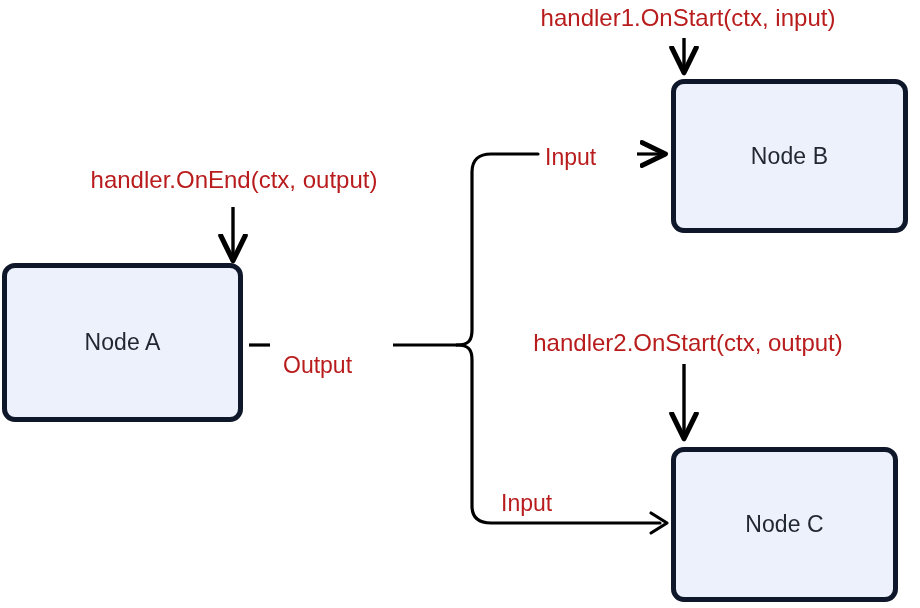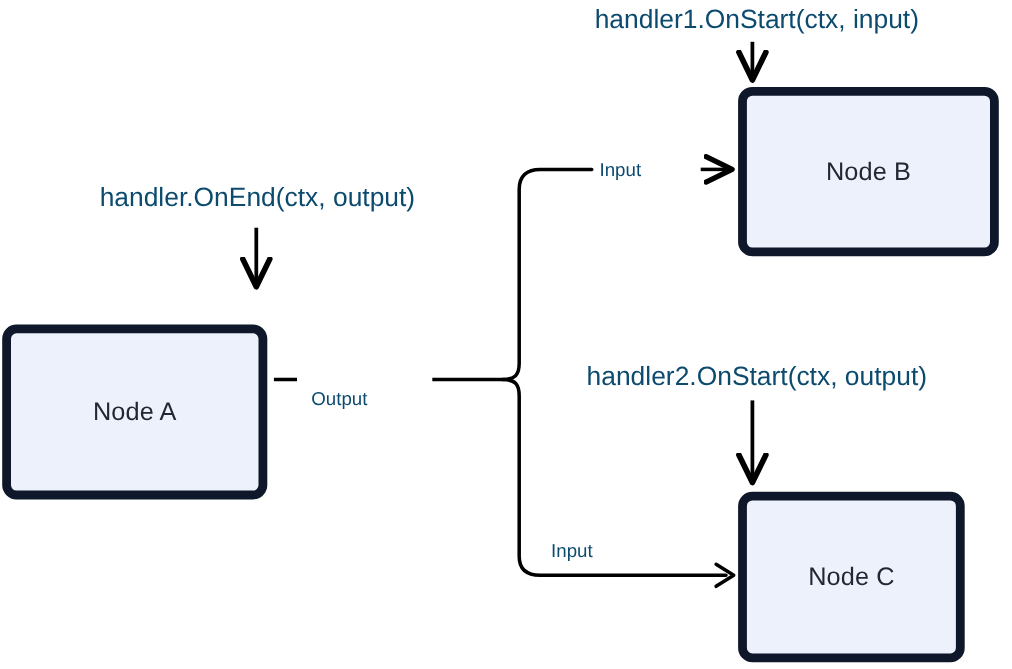--- a/index.html
+++ b/index.html
@@ -22,50 +22,50 @@
     position: absolute;
     left: 0;
     top: 0;
     width: 920px;
     height: 608px;
   }
   .node {
     position: absolute;
     box-sizing: border-box;
     background: #edf1fb;
-    border: 8px solid #0f172a;
+    border: 5px solid #0f172a;
     border-radius: 13px;
     display: flex;
     align-items: center;
     justify-content: center;
   }
   .node-label {
     font-family: "Liberation Sans", sans-serif;
     font-size: 23px;
     color: #222831;
     letter-spacing: 0.1px;
     white-space: nowrap;
   }
   .edge-text {
     position: absolute;
     font-family: "Liberation Sans", sans-serif;
-    color: #0c4a6e;
+    color: #b91c1c;
     white-space: nowrap;
     line-height: 1;
   }
   .handler-text {
     font-size: 24px;
     text-align: center;
   }
   .port-text {
-    font-size: 17px;
+    font-size: 23px;
   }
-  #node-a { left: 2px;   top: 263px; width: 241px; height: 159px; margin-top: 32px; }
+  #node-a { left: 2px;   top: 263px; width: 241px; height: 159px; }
   #node-b { left: 671px; top: 79px;  width: 237px; height: 154px; }
-  #node-c { left: 671px; top: 447px; width: 206px; height: 155px; }
+  #node-c { left: 671px; top: 447px; width: 227px; height: 155px; }
 
   #handler-end-text   { left: 54px;  top: 168px; width: 360px; }
   #handler1-start-text{ left: 503px; top: 6px;   width: 370px; }
   #handler2-start-text{ left: 503px; top: 331px; width: 370px; }
 
   #output-label { left: 283px; top: 354px; }
   #input-label-b { left: 545px; top: 146px; }
   #input-label-c { left: 501px; top: 492px; }
 </style>
 </head>

